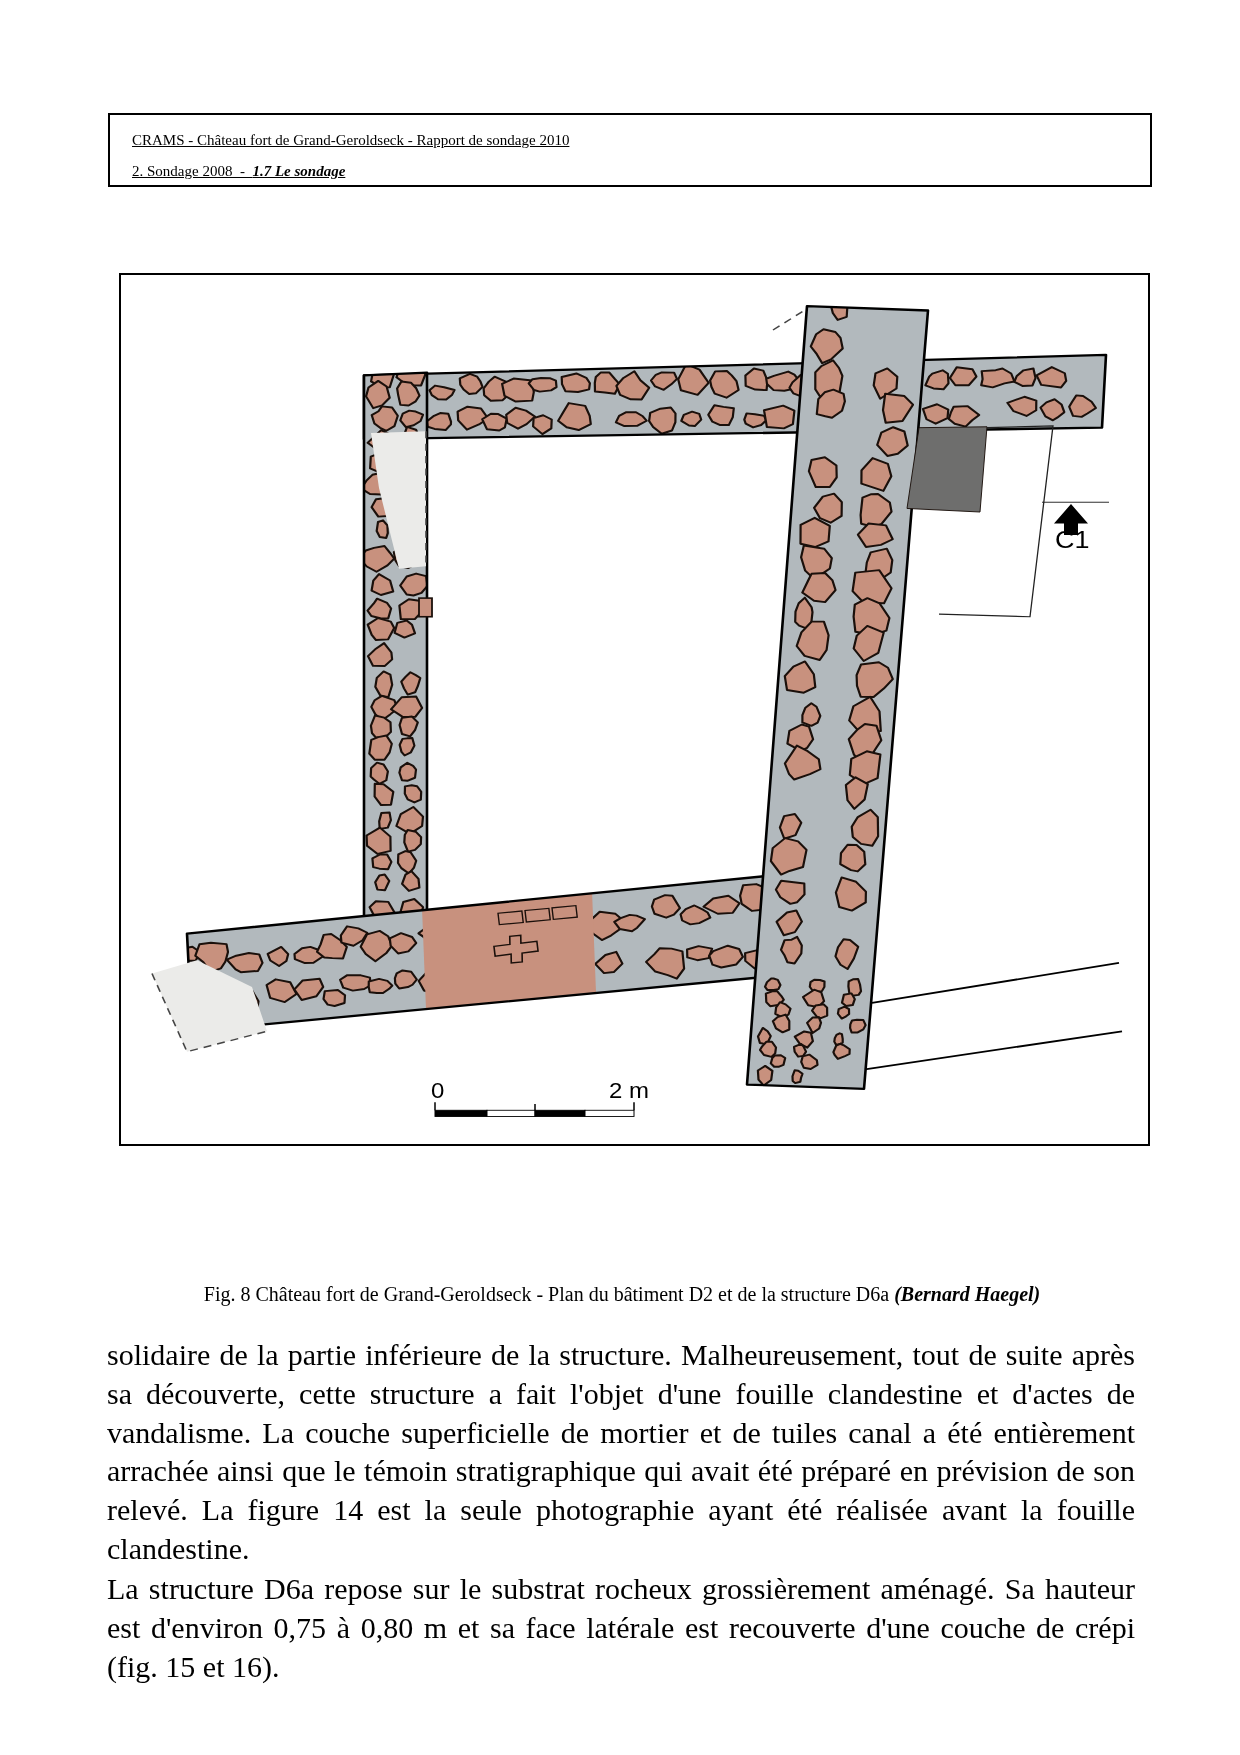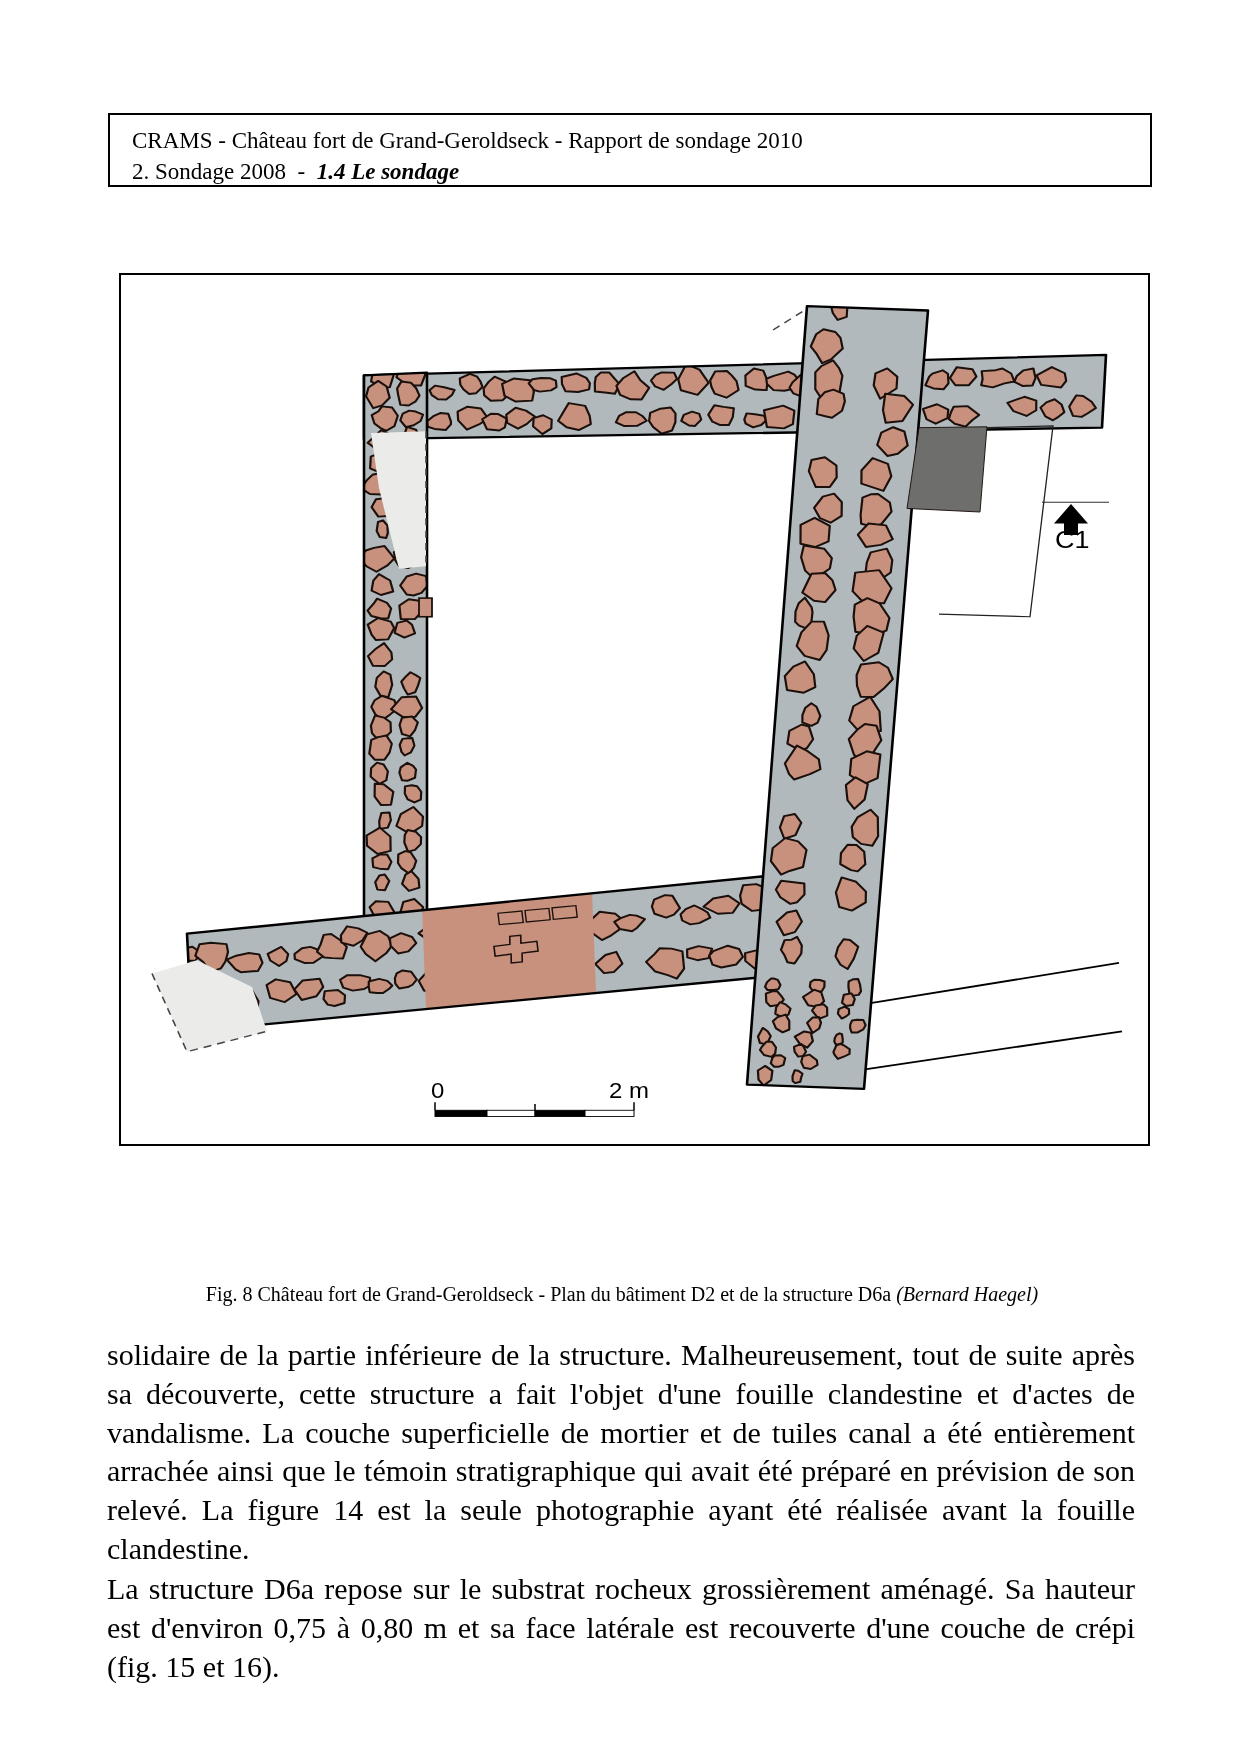--- a/index.html
+++ b/index.html
@@ -1,45 +1,45 @@
 <!DOCTYPE html>
 <html><head>
 <meta charset="utf-8">
 <style>
   html,body{margin:0;padding:0;background:#ffffff;}
   #page{position:relative;width:1240px;height:1755px;background:#ffffff;overflow:hidden;
         font-family:"Liberation Serif", serif;color:#000;}
   
   #header-box{position:absolute;left:108px;top:113px;width:1044px;height:74px;
               border:2px solid #000;box-sizing:border-box;padding:10px 0 0 22px;}
-  .hdr-line{font-size:23px;line-height:31px;white-space:pre-wrap;}
+  .hdr-line{font-size:15px;line-height:31px;white-space:pre-wrap;text-decoration:underline;}
   .hdr-em{font-weight:bold;font-style:italic;}
   
   #figure-box{position:absolute;left:119px;top:273px;width:1031px;height:873px;
               border:2px solid #000;box-sizing:border-box;background:#fff;}
   #plan{position:absolute;left:0;top:0;width:100%;height:100%;}
   .plan-label{font-family:"Liberation Sans", sans-serif;fill:#000;}
   
   #caption{position:absolute;left:107px;top:1283px;width:1030px;text-align:center;
            font-size:20px;}
-  #caption .credit{font-style:italic;}
+  #caption .credit{font-style:italic;font-weight:bold;}
   
   .para{position:absolute;left:107px;width:1028px;font-size:30px;line-height:38.8px;
         text-align:justify;}
   #para1{top:1336px;}
   #para2{top:1570px;}
 </style>
 </head>
 <body>
 
 <div id="page">
 
   <div id="header-box">
     <div class="hdr-line">CRAMS - Château fort de Grand-Geroldseck - Rapport de sondage 2010</div>
-    <div class="hdr-line"><span>2. Sondage 2008  -  </span><span class="hdr-em">1.4 Le sondage</span></div>
+    <div class="hdr-line"><span>2. Sondage 2008  -  </span><span class="hdr-em">1.7 Le sondage</span></div>
   </div>
 
   <div id="figure-box">
     <svg id="plan" viewBox="0 0 1027 979" preserveAspectRatio="none">
 
       <g id="plan-walls">
           <clipPath id="bandclip0">
             <polygon points="243,113 985,90 981,172 243,185"></polygon>
           </clipPath>
           <g clip-path="url(#bandclip0)">

